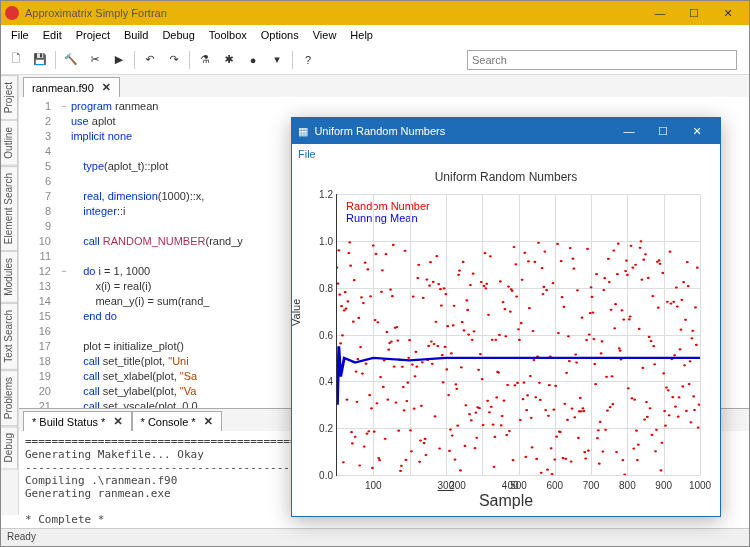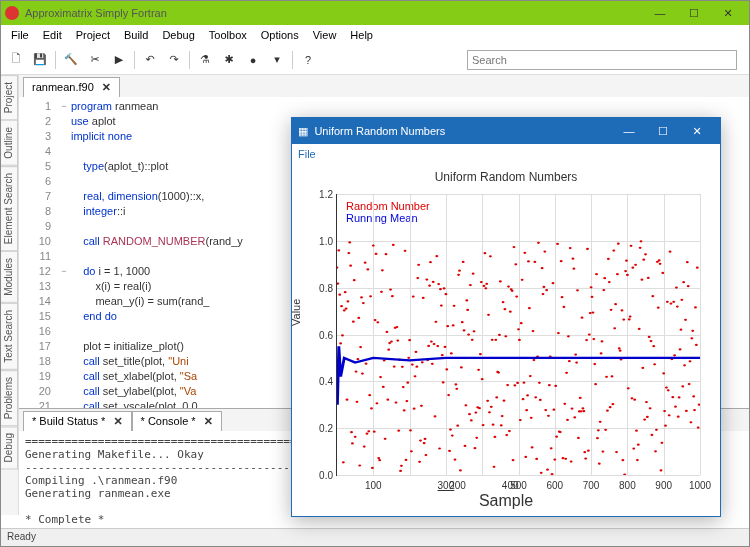--- a/index.html
+++ b/index.html
@@ -1,32 +1,32 @@
 <!DOCTYPE html>
 <html><head>
 <meta charset="utf-8">
 <style>
 *{margin:0;padding:0;box-sizing:border-box;font-family:"Segoe UI",Tahoma,sans-serif;font-size:11px}
 body{width:750px;height:547px;background:#fff;position:relative;overflow:hidden;border:1px solid #888}
-.titlebar{height:24px;display:flex;align-items:center;padding:0 4px;background:#84cc16}
+.titlebar{height:24px;display:flex;align-items:center;padding:0 4px;background:#eab308}
 .titlebar .logo{width:14px;height:14px;background:#d33;border-radius:50%;margin-right:6px}
 .titlebar .ttl{color:#555}
 .titlebar .winbtns{margin-left:auto;display:flex}
 .titlebar .winbtns span{width:34px;height:22px;display:flex;align-items:center;justify-content:center;color:#333}
 .menubar{height:20px;display:flex;align-items:center;gap:2px;padding:0 4px}
 .menubar span{padding:2px 6px;cursor:default}
 .toolbar{height:30px;display:flex;align-items:center;padding:0 4px;gap:2px;border-bottom:1px solid #ddd}
 .tbtn{width:22px;height:22px;display:flex;align-items:center;justify-content:center;border:1px solid transparent;color:#333}
 .tsep{width:1px;height:18px;background:#ccc;margin:0 2px}
 .search{margin-left:auto;margin-right:8px;width:270px;height:20px;border:1px solid #aaa;padding:0 4px;color:#888}
 .sidebar{position:absolute;left:0;top:74px;width:18px;height:440px;background:#f4f4f4;border-right:1px solid #ddd;display:flex;flex-direction:column}
 .sidetab{writing-mode:vertical-rl;transform:rotate(180deg);padding:6px 2px;border:1px solid #ccc;border-right:none;background:#f8f8f8;font-size:10px;color:#555;margin-bottom:0;cursor:default}
 .main{position:absolute;left:18px;top:74px;right:0;bottom:18px;display:flex;flex-direction:column}
 .tabs{height:22px;display:flex;align-items:flex-end;padding-left:4px;background:#f4f4f4}
-.tab{background:#fff;border:1px solid #aaa;border-bottom:none;padding:3px 8px;display:flex;align-items:flex-start;gap:8px;font-size:10px}
+.tab{background:#fff;border:1px solid #aaa;border-bottom:none;padding:3px 8px;display:flex;align-items:center;gap:8px;font-size:10px}
 .tab .x{font-weight:bold;color:#333}
 .editor{flex:1;background:#fff;font-family:Consolas,monospace;font-size:12px;padding:2px 0;overflow:hidden;position:relative}
 .line{display:flex;height:15px;line-height:15px}
 .ln{width:38px;text-align:right;color:#888;padding-right:6px;font-size:11px}
 .fold{width:14px;color:#888;text-align:center;font-size:9px}
 .code{white-space:pre;color:#333}
 .kw{color:#0033cc}
 .str{color:#aa4400}
 .fn{color:#aa3355}
 .bottom{height:120px;border-top:1px solid #aaa;display:flex;flex-direction:column}

